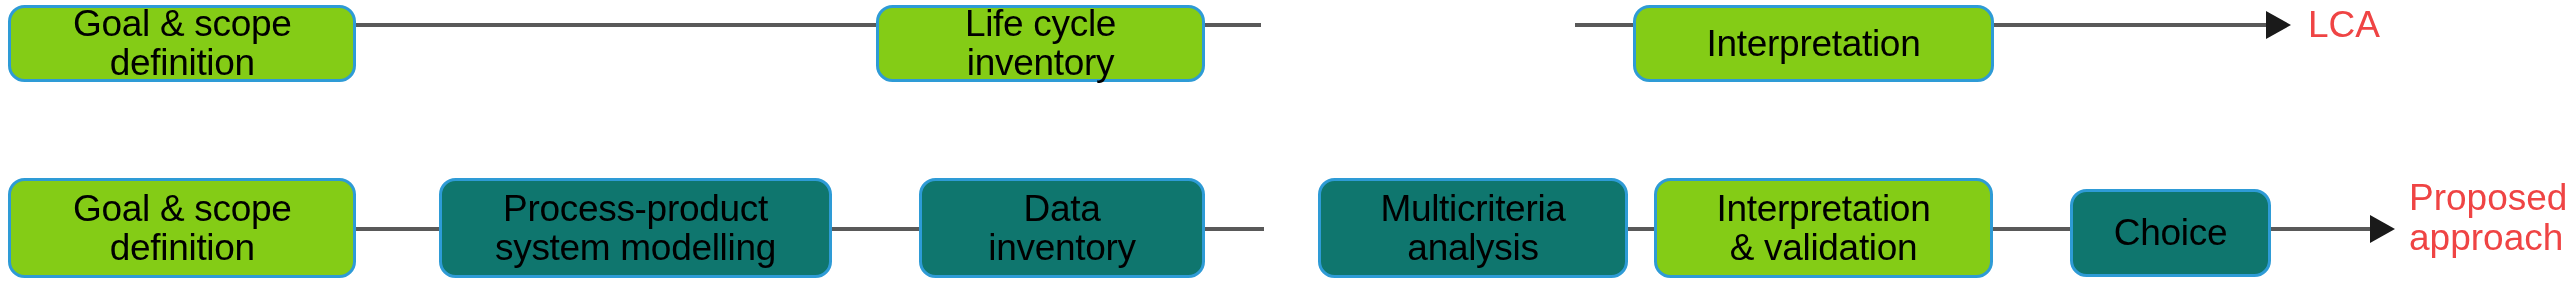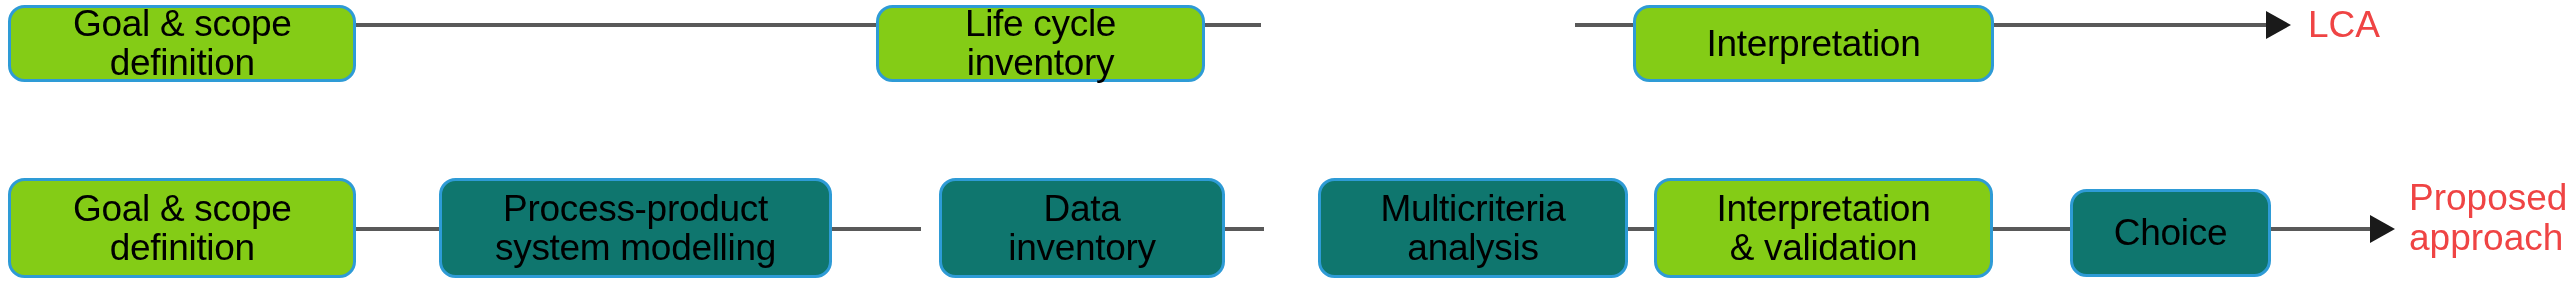--- a/index.html
+++ b/index.html
@@ -113,21 +113,21 @@
   <div class="node" style="left:8.3px; top:178px; width:348px; height:100px;">
     <span class="label" style="white-space:pre-line;">Goal &amp; scope
 definition</span>
   </div>
 
   <div class="node teal" style="left:439px; top:178px; width:393px; height:100px;">
     <span class="label" style="white-space:pre-line;">Process-product
 system modelling</span>
   </div>
 
-  <div class="node teal" style="left:919px; top:178px; width:286px; height:100px;margin-left:20px;">
+  <div class="node teal" style="left:919px; top:178px; width:286px; height:100px;">
     <span class="label" style="white-space:pre-line;">Data
 inventory</span>
   </div>
 
   <div class="node teal" style="left:1318px; top:178px; width:310px; height:100px;">
     <span class="label" style="white-space:pre-line;">Multicriteria
 analysis</span>
   </div>
 
   <div class="node" style="left:1654px; top:178px; width:339px; height:100px;">

